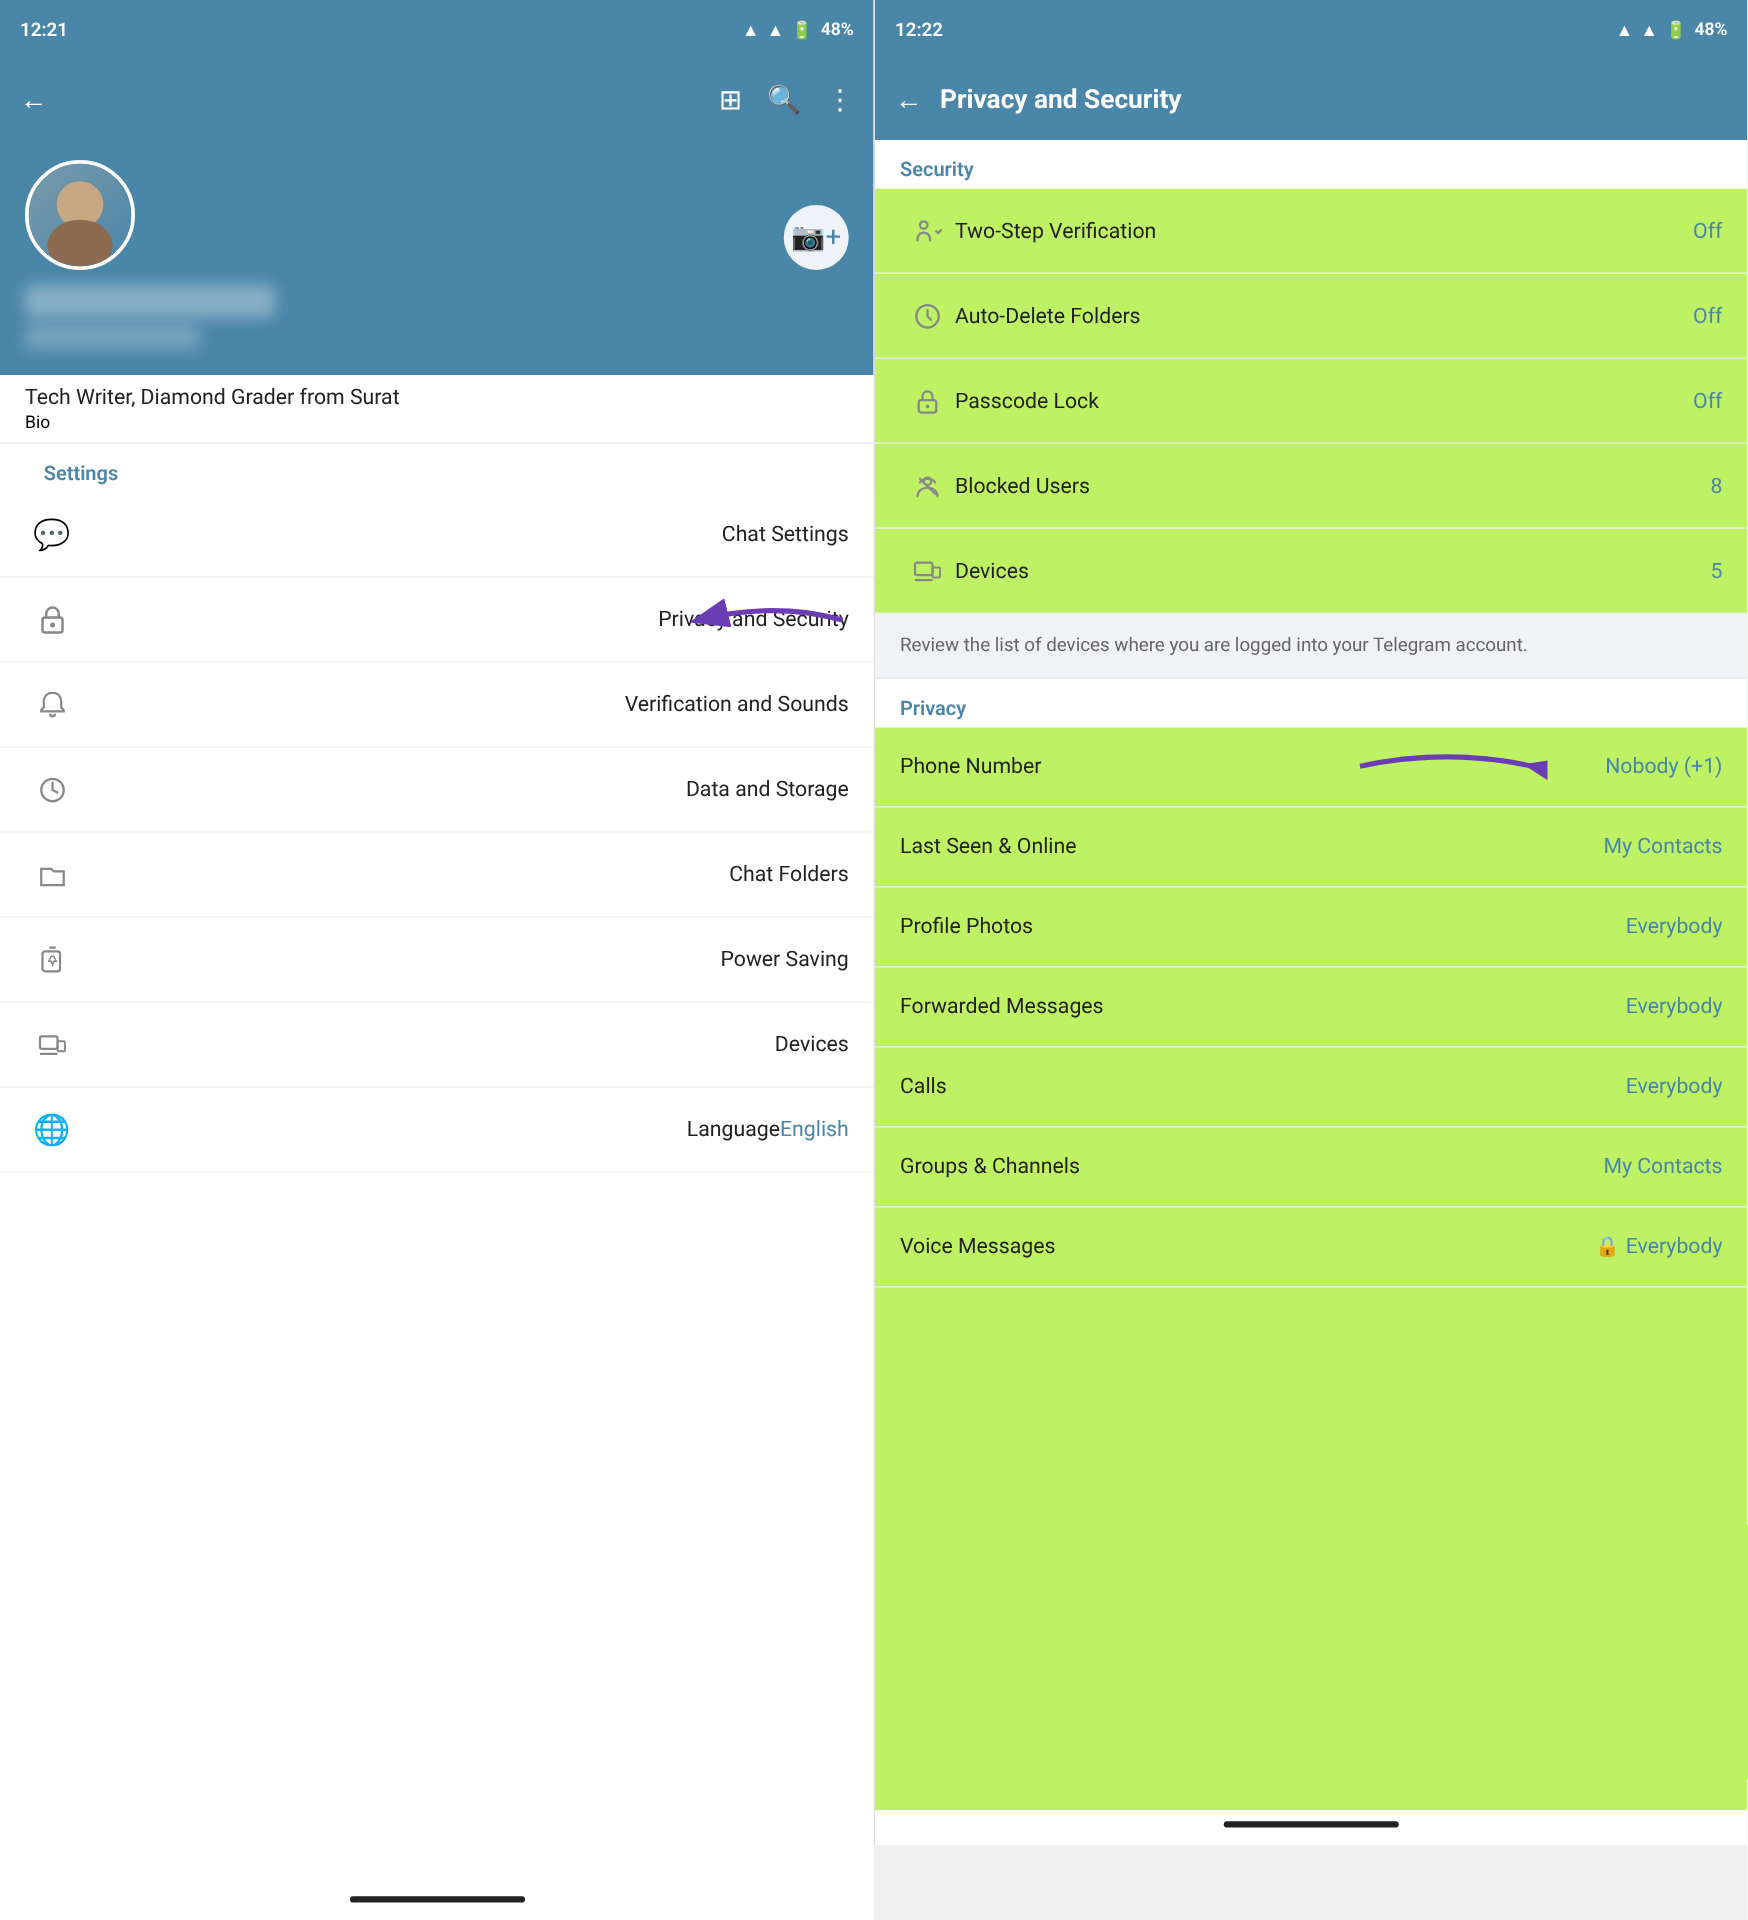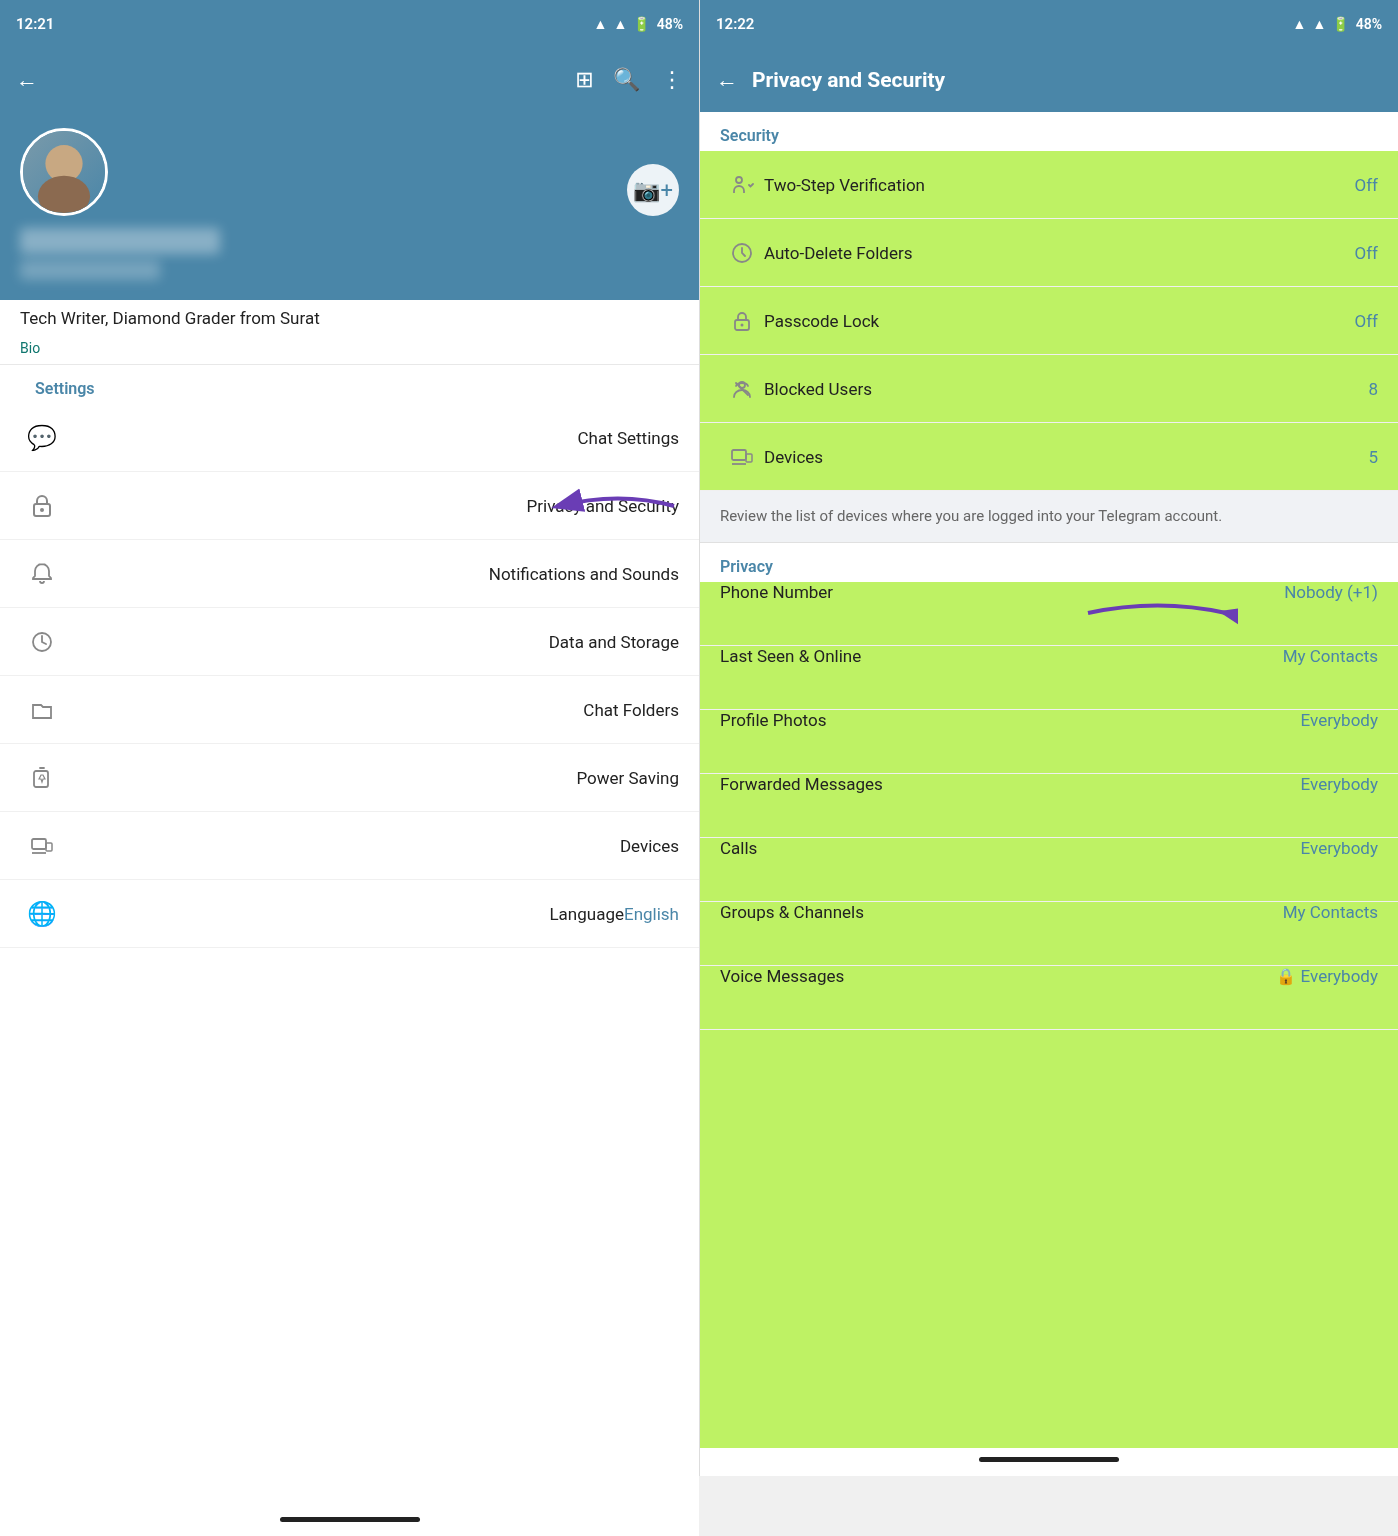--- a/index.html
+++ b/index.html
@@ -115,22 +115,22 @@
       background: #fff;
       padding: 8px 20px;
       border-bottom: 1px solid #e8e8e8;
     }
     .bio-text {
       font-size: 17px;
       color: #222;
     }
     .bio-label {
       font-size: 14px;
-      color: #0f766e;
-      margin-top: 12px;
+      color: #000000;
+      margin-top: 2px;
     }
 
     .section-header {
       padding: 14px 20px 6px 35px;
       font-size: 16px;
       font-weight: 600;
       color: #4a86a8;
     }
 
     .settings-list {
@@ -255,21 +255,21 @@
       padding: 14px 20px;
       font-size: 15px;
       color: #666;
       line-height: 1.5;
       border-bottom: 1px solid #e0e0e0;
     }
 
     
     .privacy-row {
       display: flex;
-      align-items: flex-start;
+      align-items: center;
       padding: 0 20px;
       height: 64px;
       border-bottom: 1px solid #f0f0f0;
       cursor: pointer;
       position: relative;
     }
     .privacy-row-label {
       flex: 1;
       font-size: 17px;
       color: #222;
@@ -354,21 +354,21 @@
       </svg>
     </div>
 
     <div class="settings-item">
       <div class="settings-item-icon">
         <svg width="24" height="24" viewBox="0 0 24 24" fill="none">
           <path d="M12 2C8.13 2 5 5.13 5 9v5l-2 2v1h18v-1l-2-2V9c0-3.87-3.13-7-7-7z" stroke="#888" stroke-width="1.8"></path>
           <path d="M10 19a2 2 0 0 0 4 0" stroke="#888" stroke-width="1.8"></path>
         </svg>
       </div>
-      <div class="settings-item-label">Notifications and Sounds</div>
+      <div class="settings-item-label">Verification and Sounds</div>
     </div>
 
     <div class="settings-item">
       <div class="settings-item-icon">
         <svg width="24" height="24" viewBox="0 0 24 24" fill="none">
           <circle cx="12" cy="12" r="9" stroke="#888" stroke-width="1.8"></circle>
           <path d="M12 6v6l4 2" stroke="#888" stroke-width="1.8" stroke-linecap="round"></path>
         </svg>
       </div>
       <div class="settings-item-label">Data and Storage</div>

